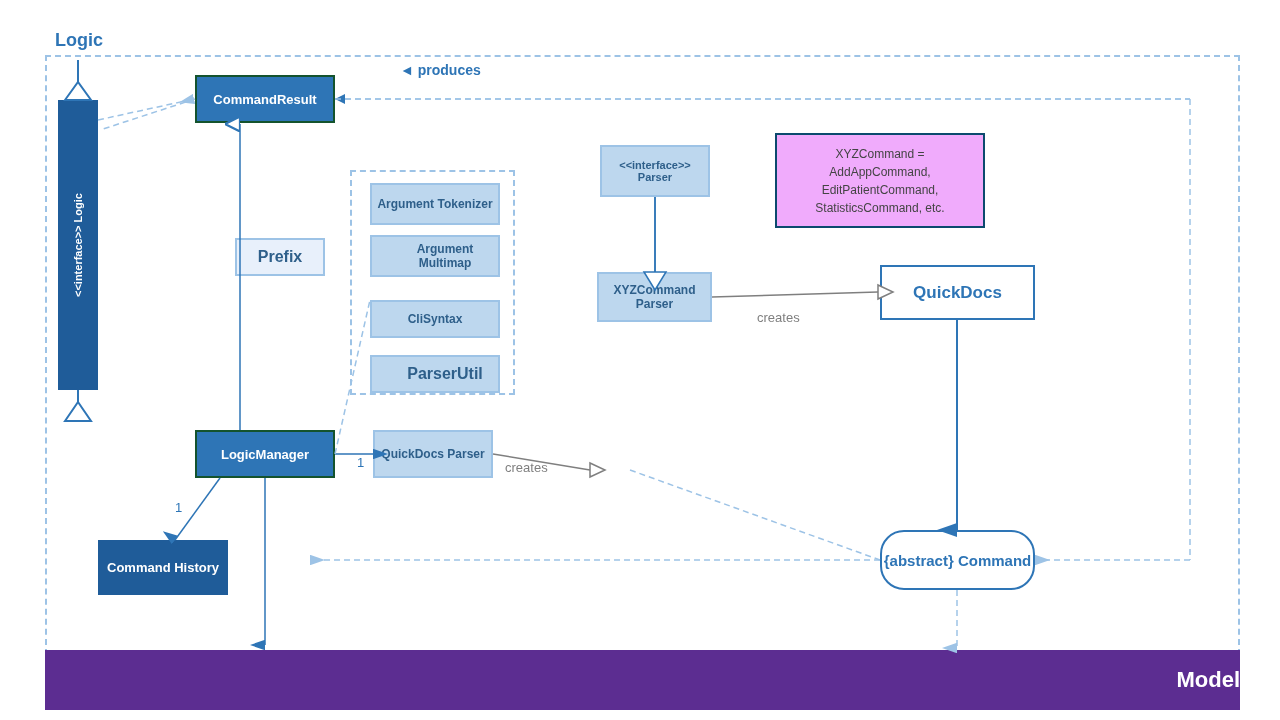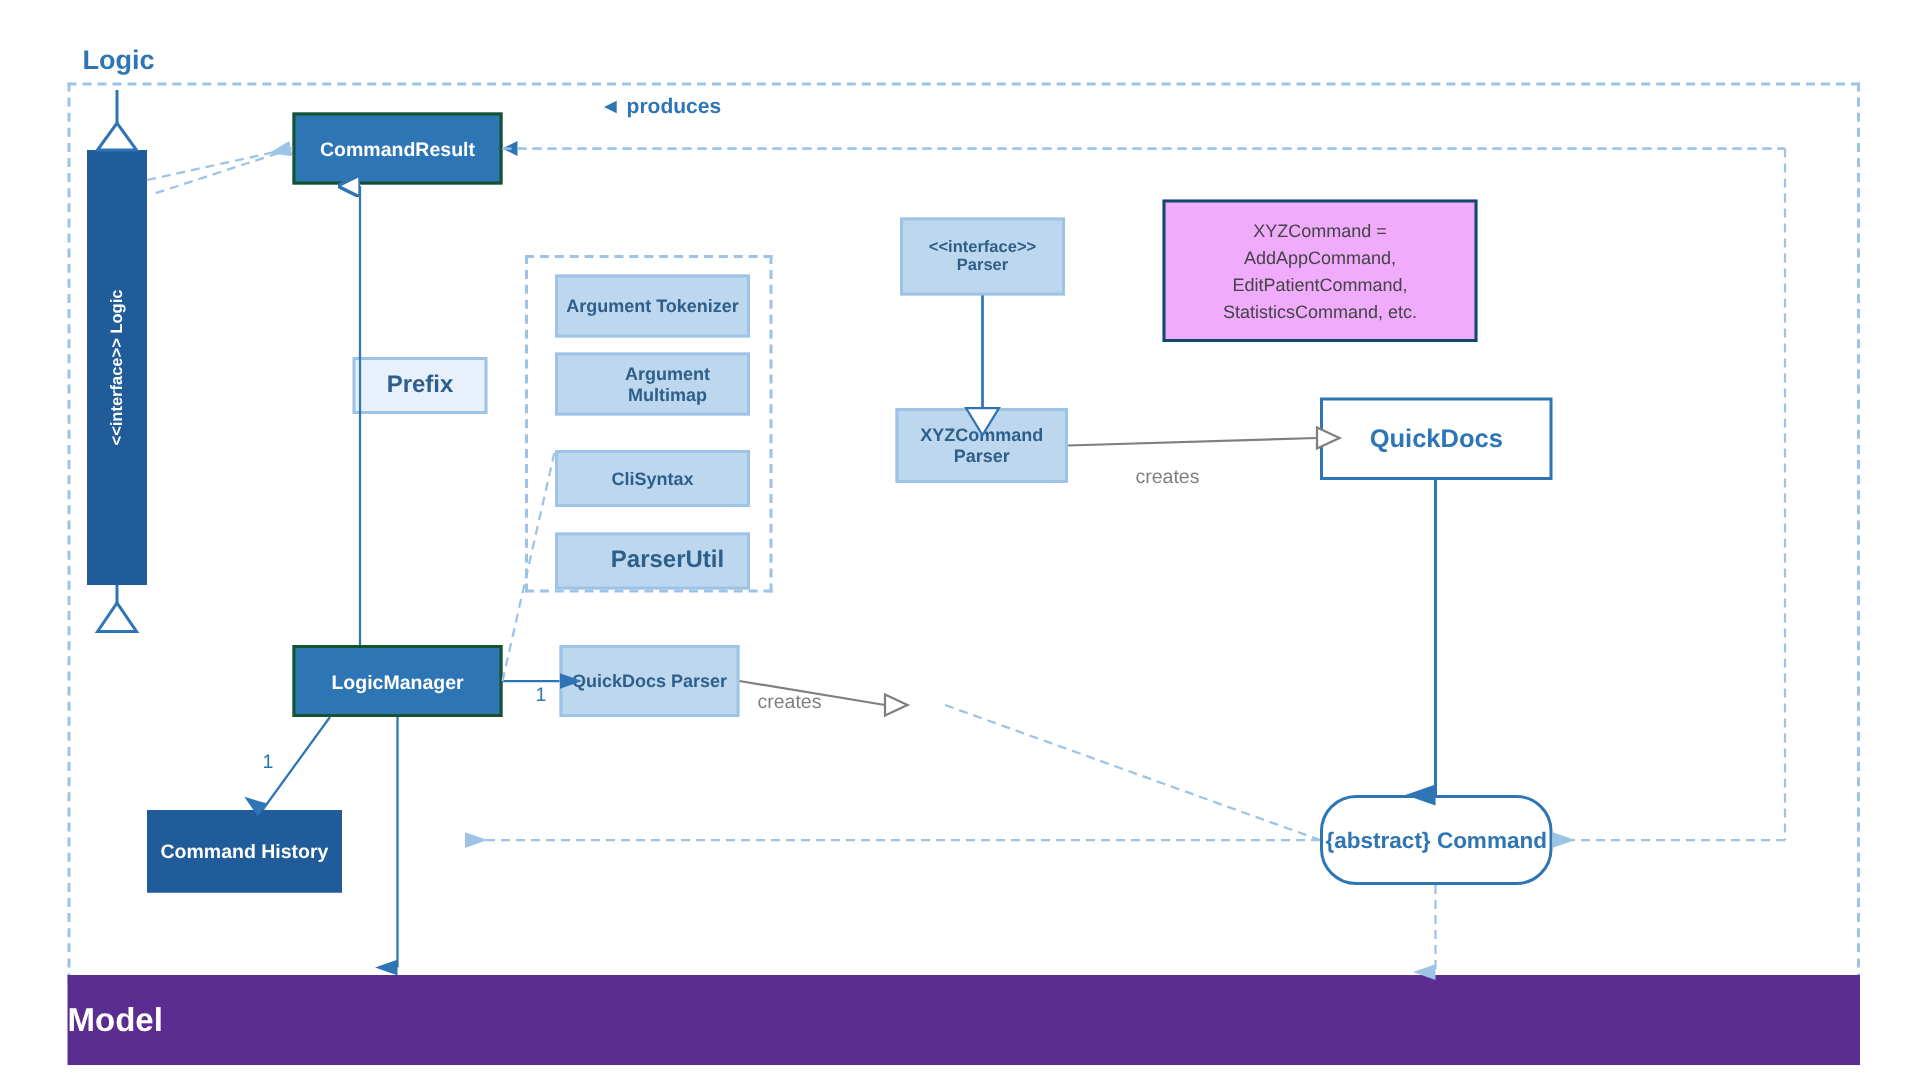--- a/index.html
+++ b/index.html
@@ -103,21 +103,21 @@
     .model-bar {
       position: absolute;
       bottom: 10px;
       left: 45px;
       width: 1195px;
       height: 60px;
       background: #5c2d91;
       color: #fff;
       display: flex;
       align-items: center;
-      justify-content: flex-start;
+      justify-content: flex-end;
       font-size: 22px;
       font-weight: 700;
     }
 
     
     .vertical-box {
       position: absolute;
       top: 100px;
       left: 58px;
       width: 40px;

